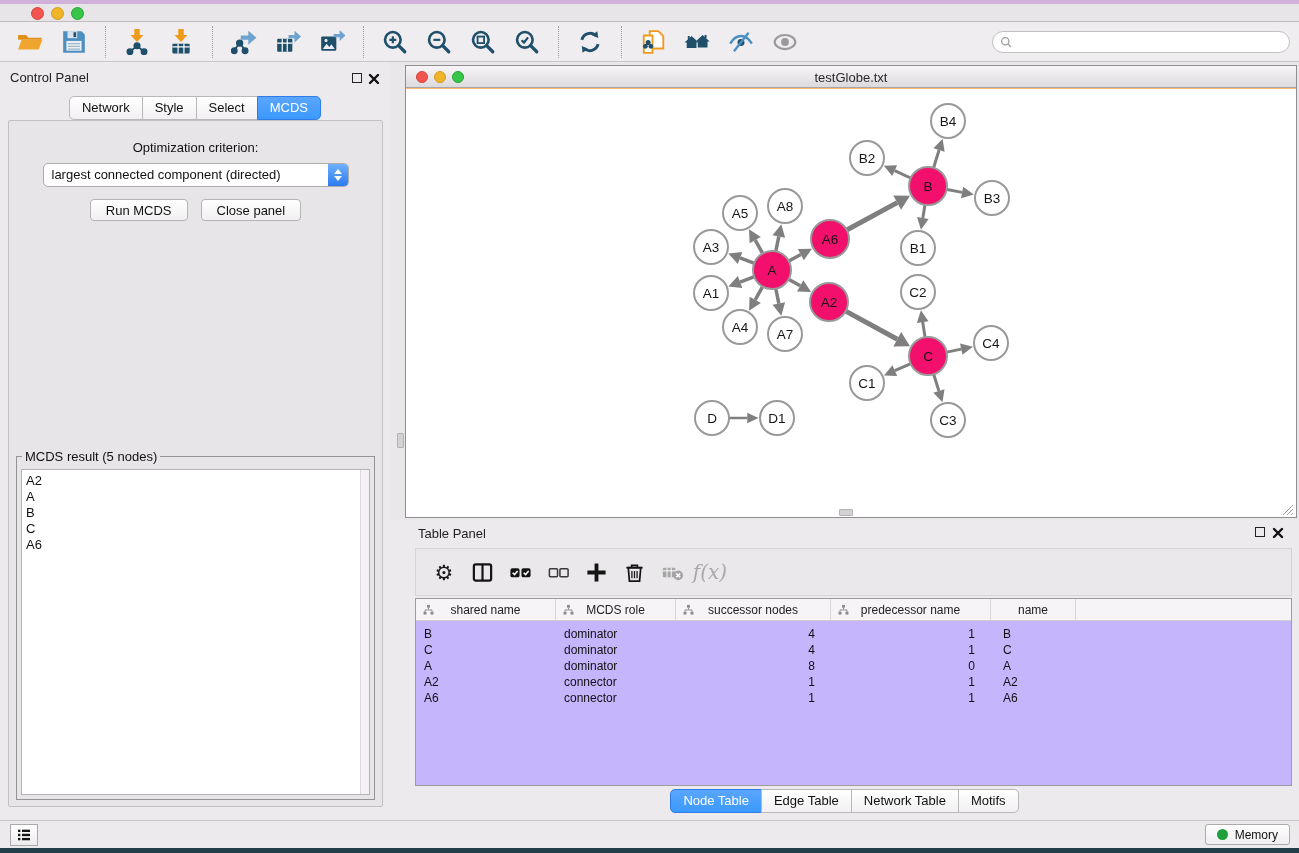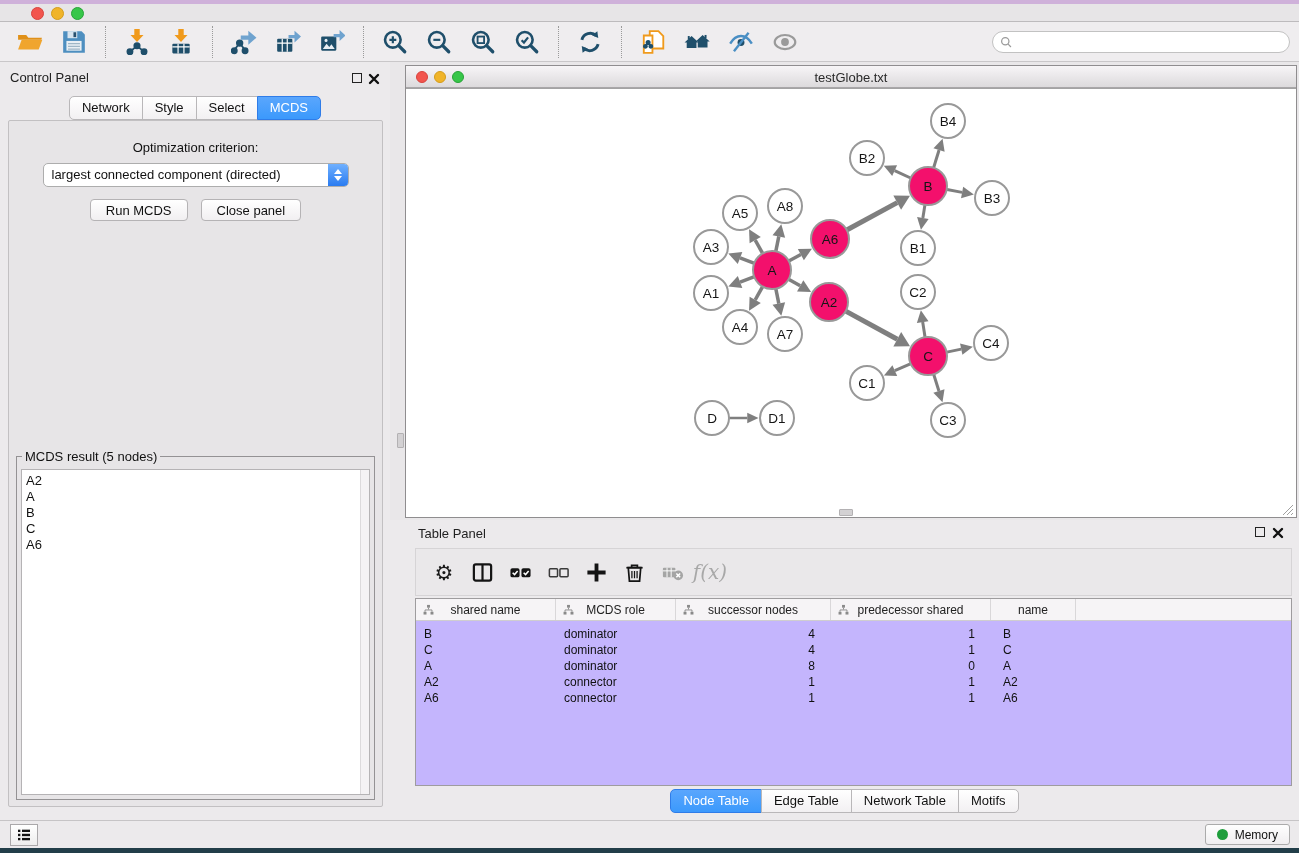--- a/index.html
+++ b/index.html
@@ -59,21 +59,21 @@
   .mac-btn{font-family:inherit;font-size:13px;color:#111;height:22px;padding:0 15px;
     background:linear-gradient(#ffffff,#f1eff1);border:1px solid #b5b3b5;border-radius:4px;}
   .result-group{position:absolute;left:7px;right:7px;top:335px;bottom:6px;border:1px solid #949294;}
   .result-legend{position:absolute;top:-8px;left:5px;background:#e7e5e7;padding:0 3px;font-size:13px;color:#111;}
   .result-list{position:absolute;left:4px;right:4px;top:12px;bottom:4px;background:#fff;
     border:1px solid #b5b3b5;padding:3px 0 0 4px;font-size:13px;color:#111;line-height:16px;}
   .result-scrollbar{position:absolute;right:5px;top:13px;bottom:5px;width:9px;background:#f4f2f4;
     border-left:1px solid #dcdadc;}
 
   
-  .net-window{position:absolute;left:405px;top:65px;width:892px;height:453px;background:#a3a3a3;
+  .net-window{position:absolute;left:405px;top:65px;width:892px;height:453px;background:#fdba74;
     border:1px solid #8f8d8f;}
   .net-titlebar{position:relative;height:22px;background:linear-gradient(#f7f5f7,#dcdadc);
     border-bottom:1px solid #a8a6a8;}
   .traffic.small{top:5px;left:10px;gap:6px;}
   .traffic.small .dot{width:12px;height:12px;}
   .net-title{position:absolute;left:0;right:0;top:4px;text-align:center;font-size:13px;color:#2a2a2a;}
   .net-canvas{position:absolute;left:0;right:0;top:23px;bottom:0;background:#fff;overflow:hidden;}
   #graph-svg{position:absolute;left:0;top:0;width:890px;height:428px;}
   .resize-grip{position:absolute;right:2px;bottom:2px;width:13px;height:13px;}
   .v-thumb{position:absolute;left:397px;top:433px;width:7px;height:15px;background:#d3d1d3;
@@ -594,21 +594,21 @@
           </div>
           <div class="th-cell" style="width: 160px;">
             <span class="tree">
               <svg viewBox="0 0 12 12">
                 <path d="M6 4v2M2.2 8.5V6.5h7.6v2" stroke="#8a8a8a" fill="none"></path>
                 <rect x="4.4" y="1" width="3.2" height="3" fill="#8a8a8a"></rect>
                 <rect x="0.6" y="8.5" width="3.2" height="3" fill="#8a8a8a"></rect>
                 <rect x="8.2" y="8.5" width="3.2" height="3" fill="#8a8a8a"></rect>
               </svg>
             </span>
-            <span class="th-label">predecessor shared</span>
+            <span class="th-label">predecessor name</span>
           </div>
           <div class="th-cell" style="width: 85px;">
             <span class="th-label">name</span>
           </div>
         </div>
       <div id="tp-body" class="tp-body">
           <div class="t-row">
             <div class="t-cell" style="width: 140px; text-align: left;">B</div>
             <div class="t-cell" style="width: 120px; text-align: left;">dominator</div>
             <div class="t-cell right" style="width: 155px; text-align: right;">4</div>

